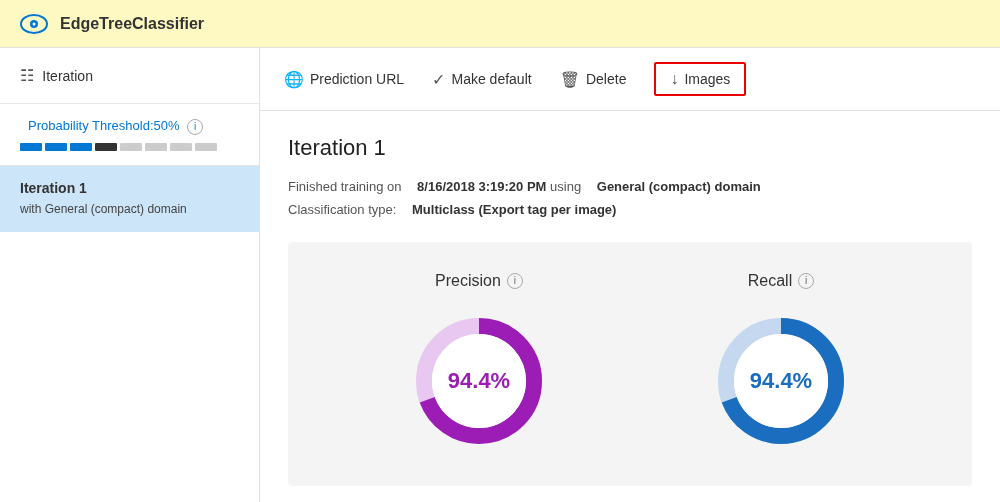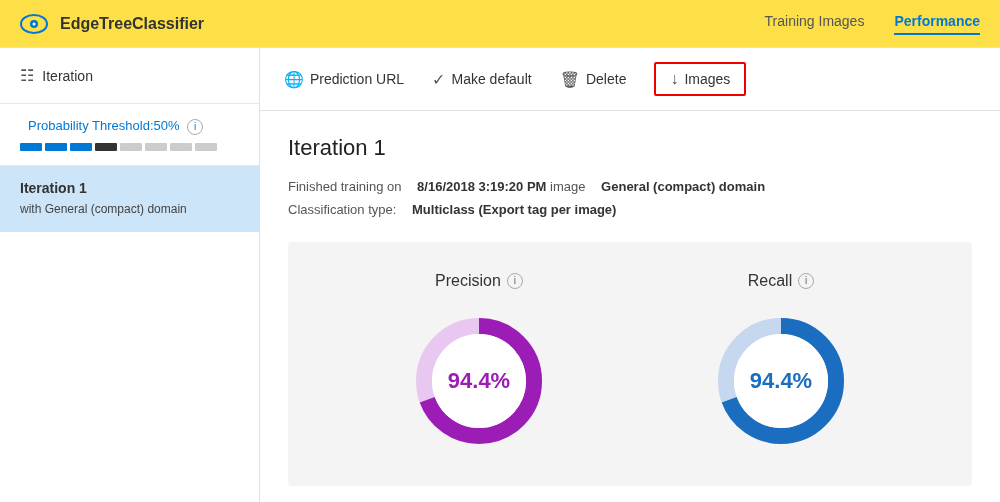--- a/index.html
+++ b/index.html
@@ -5,21 +5,21 @@
     * { box-sizing: border-box; margin: 0; padding: 0; }
     body { font-family: 'Segoe UI', Arial, sans-serif; font-size: 14px; color: #333; background: #fff; width: 1000px; height: 502px; overflow: hidden; }
 
     
     .top-nav {
       display: flex;
       align-items: center;
       height: 48px;
       padding: 0 20px;
       border-bottom: 1px solid #e0e0e0;
-      background: #fde047;
+      background: #fef9c3;
     }
     .nav-logo {
       width: 28px; height: 28px;
       margin-right: 12px;
     }
     .nav-title {
       font-size: 16px;
       font-weight: 600;
       color: #333;
       flex: 1;
@@ -235,24 +235,20 @@
 </head>
 <body>
 
 <div class="top-nav">
   <svg class="nav-logo" viewBox="0 0 28 28" fill="none">
     <ellipse cx="14" cy="14" rx="13" ry="9" stroke="#0078d4" stroke-width="2" fill="none"></ellipse>
     <circle cx="14" cy="14" r="4" fill="#0078d4"></circle>
     <circle cx="14" cy="14" r="1.5" fill="white"></circle>
   </svg>
   <span class="nav-title">EdgeTreeClassifier</span>
-  <div class="nav-links">
-    <a class="nav-link">Training Images</a>
-    <a class="nav-link active">Performance</a>
-  </div>
 </div>
 
 <div class="layout">
 
   <div class="sidebar">
     <div class="sidebar-header">
       <span class="sidebar-header-icon">☷</span>
       <span>Iteration</span>
     </div>
     <div class="prob-section">
@@ -294,21 +290,21 @@
       </div>
       <div class="toolbar-item export-btn">
         <span class="icon">↓</span>
         <span>Images</span>
       </div>
     </div>
 
     <div class="perf-area">
       <h2 class="iteration-title">Iteration 1</h2>
       <div class="training-info">
-        <span>Finished training on </span><strong>8/16/2018 3:19:20 PM</strong><span> image </span><strong>General (compact) domain</strong><br>
+        <span>Finished training on </span><strong>8/16/2018 3:19:20 PM</strong><span> using </span><strong>General (compact) domain</strong><br>
         <span>Classification type: </span><strong>Multiclass (Export tag per image)</strong>
       </div>
 
       <div class="charts-area">
 
         <div class="chart-item">
           <div class="chart-title">
             <span>Precision</span>
             <span class="info-icon">i</span>
           </div>

